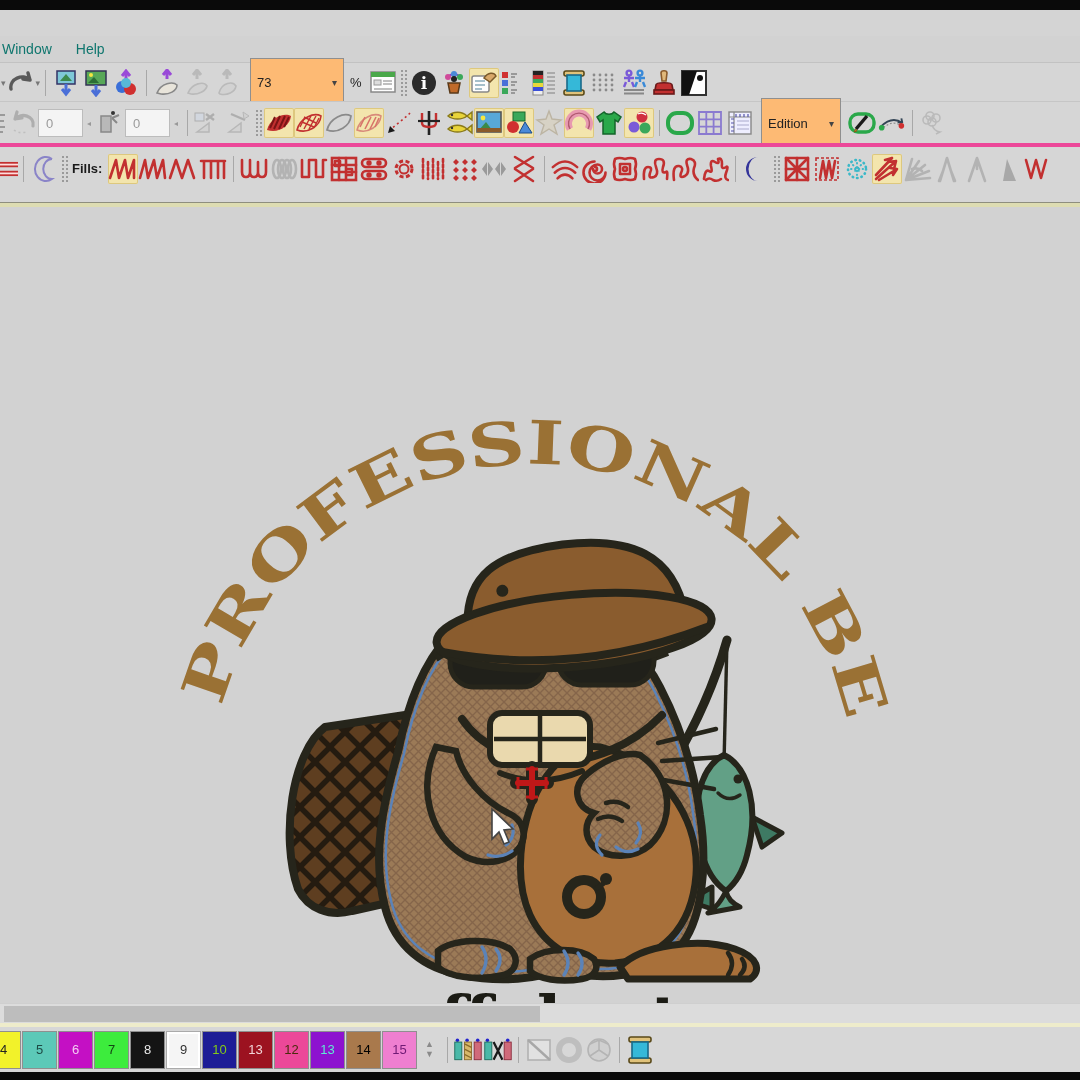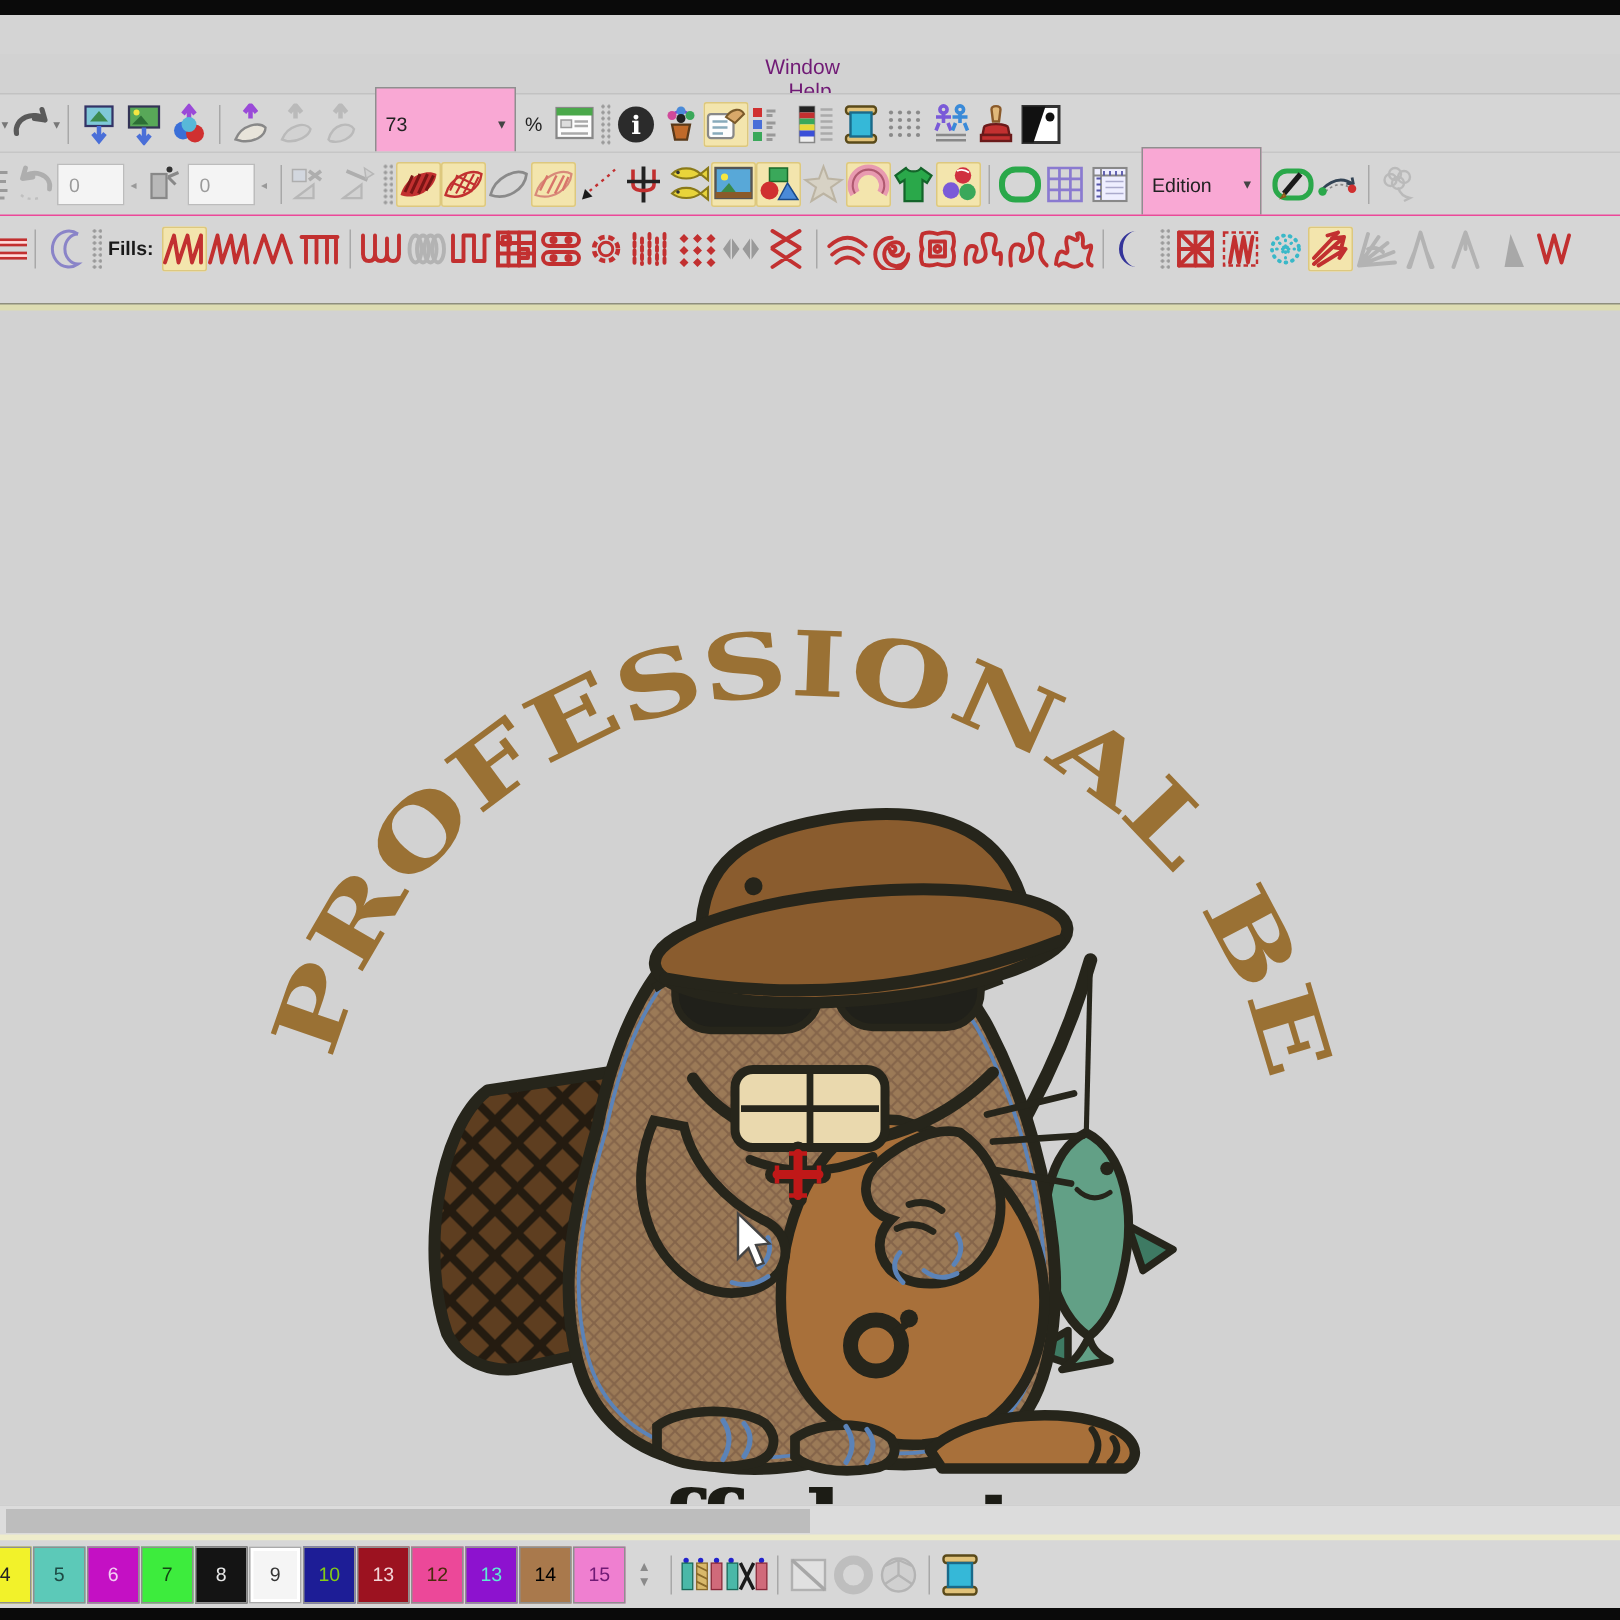--- a/index.html
+++ b/index.html
@@ -2,34 +2,34 @@
 <html><head>
 <meta charset="utf-8">
 <style>
   html,body{margin:0;padding:0;background:#000;}
   .stage{position:relative;width:1080px;height:1080px;overflow:hidden;background:#d4d4d4;font-family:"Liberation Sans",sans-serif;}
   .bar-black{position:absolute;left:0;width:1080px;background:#0a0a0a;}
   .bar-top{top:0;height:10px;}
   .bar-bottom{top:1072px;height:8px;}
   .titlebar{position:absolute;top:10px;left:0;width:1080px;height:26px;background:linear-gradient(#f2f2f2,#d9d6d2 30%,#d2cfcb);display:flex;align-items:center;justify-content:center;font-weight:bold;font-size:15px;color:#1d1d1d;}
   .titlebar .tgap{display:inline-block;width:44px;}
-  .menubar{position:absolute;top:36px;left:0;width:1080px;height:26px;background:#d2d2d2;display:flex;align-items:center;font-size:14px;color:#701a75;flex-direction:column;}
+  .menubar{position:absolute;top:36px;left:0;width:1080px;height:26px;background:#d2d2d2;display:flex;align-items:center;font-size:14px;color:#0f766e;}
   .menubar span{padding:0 12px;}
   .menubar .m0{margin-left:-10px;}
   .tb{position:absolute;left:0;width:1080px;background:#d6d6d6;display:flex;align-items:center;}
   .tb1{top:62px;height:39px;border-top:1px solid #c2c2c2;}
   .tb2{top:101px;height:42px;border-top:1px solid #c6c6c6;}
-  .tb3{top:143px;height:43px;border-top:1px solid #ec4899;}
+  .tb3{top:143px;height:43px;border-top:4px solid #ec4899;}
   .spacer{position:absolute;top:186px;left:0;width:1080px;height:16px;background:#d6d6d6;}
   .oliveline{position:absolute;top:202px;left:0;width:1080px;height:5px;background:#dddcb2;border-top:1px solid #8e8e7e;border-bottom:1px solid #bdbd9d;}
   .ic{width:30px;height:30px;display:flex;align-items:center;justify-content:center;flex:0 0 auto;border-radius:2px;}
   .sel{background:#f3e5ad;box-shadow:inset 0 0 0 1px #ddc87e;}
   .sep{width:1px;height:26px;background:#a8a8a8;margin:0 5px;flex:0 0 auto;}
   .dsep{width:7px;height:28px;margin:0 2px;flex:0 0 auto;background-image:radial-gradient(#9a9a9a 1px,transparent 1.2px);background-size:4px 4px;}
-  .combo{background:#f9a8d4;border:1px solid #8f8f8f;height:24px;display:flex;align-items:center;padding:12px 6px;font-size:13px;color:#222;flex:0 0 auto;}
+  .combo{background:#fdba74;border:1px solid #8f8f8f;height:24px;display:flex;align-items:center;padding:12px 6px;font-size:13px;color:#222;flex:0 0 auto;}
   .combo .caret{margin-left:auto;color:#444;font-size:10px;padding-left:8px;}
   .numf{background:#f4f4f4;border:1px solid #bcbcbc;width:36px;height:26px;color:#9a9a9a;display:flex;align-items:center;padding-left:7px;font-size:13px;flex:0 0 auto;}
   .lbl{font-size:13px;color:#222;}
   .fills-label{font-weight:bold;font-size:13px;color:#1a1a1a;margin:0 6px 0 2px;}
   .canvas{position:absolute;top:207px;left:0;width:1080px;height:796px;background:#d2d2d2;overflow:hidden;}
   .cliptext{position:absolute;left:440px;top:772px;width:340px;height:24px;overflow:hidden;color:#1c1c15;font-family:"DejaVu Serif",serif;font-weight:bold;font-size:64px;line-height:80px;white-space:pre;}
   .hscroll{position:absolute;top:1003px;left:0;width:1080px;height:20px;background:#dcdcdc;border-top:1px solid #cfcfcf;}
   .hthumb{position:absolute;left:4px;top:2px;width:536px;height:16px;background:#bdbdbd;}
   .creamline{position:absolute;top:1023px;left:0;width:1080px;height:4px;background:#eeeccb;}
   .palettebar{position:absolute;top:1027px;left:0;width:1080px;height:45px;background:#d7d7d7;display:flex;align-items:center;}

